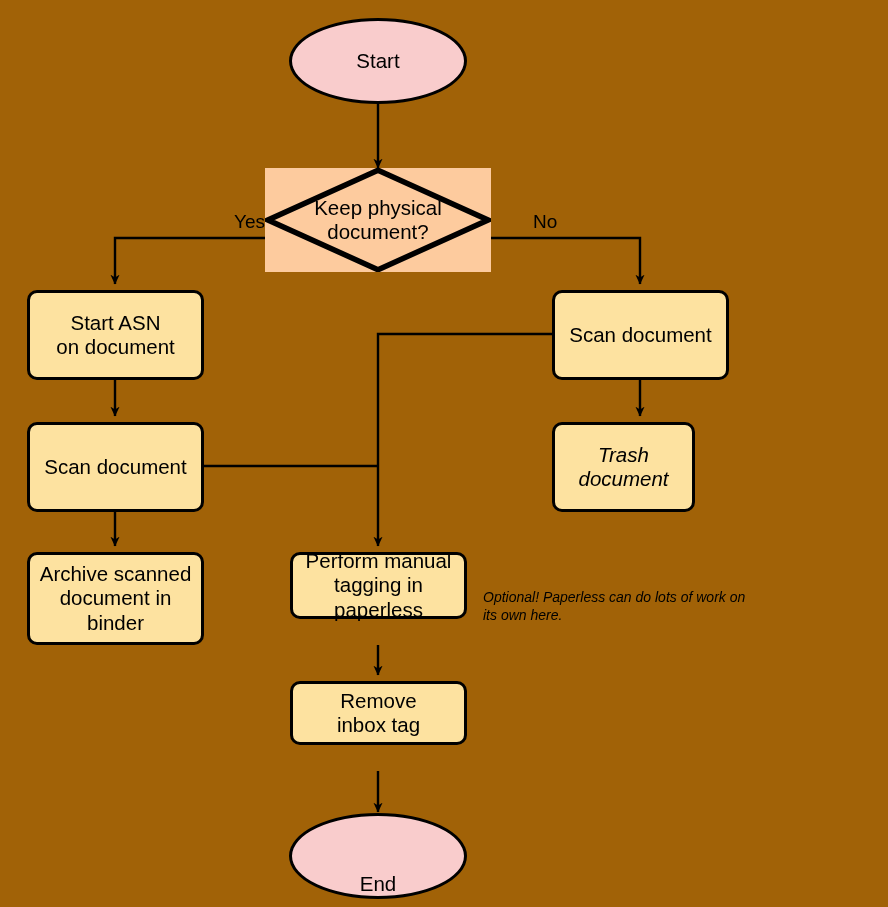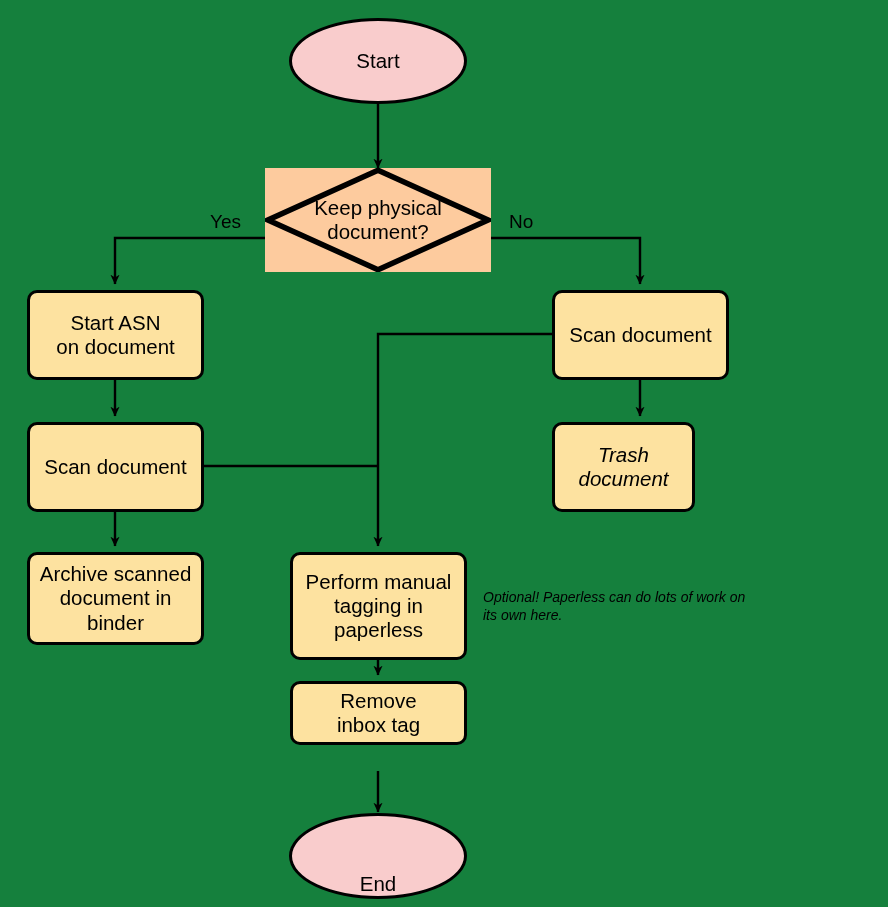--- a/index.html
+++ b/index.html
@@ -10,21 +10,21 @@
   body {
     width: 888px;
     height: 907px;
     font-family: "Liberation Sans", sans-serif;
     overflow: hidden;
   }
   #flow-canvas {
     position: relative;
     width: 888px;
     height: 907px;
-    background: #15803d;
+    background: #a16207;
   }
   #edge-layer {
     position: absolute;
     left: 0;
     top: 0;
     width: 888px;
     height: 907px;
   }
   .node {
     position: absolute;
@@ -63,20 +63,21 @@
   .decision-label {
     position: relative;
     z-index: 2;
     pointer-events: none;
   }
   .edge-label {
     position: absolute;
     font-size: 19px;
     color: #000000;
     white-space: nowrap;
+    margin-left: 24px;
   }
   .annotation {
     position: absolute;
     font-size: 14px;
     font-style: italic;
     color: #000000;
     line-height: 1.32;
     white-space: pre-line;
   }
 </style>
@@ -137,21 +138,21 @@
   </div>
 
   <div class="node node-process" style="left:552px; top:290px; width:177px; height:90px;">
     <span>Scan document</span>
   </div>
 
   <div class="node node-process" style="left:552px; top:422px; width:143px; height:90px;font-style:italic;">
     <span>Trash document</span>
   </div>
 
-  <div class="node node-process" style="left:290px; top:552px; width:177px; height:108px;">
+  <div class="node node-process" style="left:290px; top:552px; width:177px; height:67px;">
     <span>Perform manual
 tagging in
 paperless</span>
   </div>
 
   <div class="node node-process" style="left:290px; top:681px; width:177px; height:64px;">
     <span>Remove
 inbox tag</span>
   </div>
 

